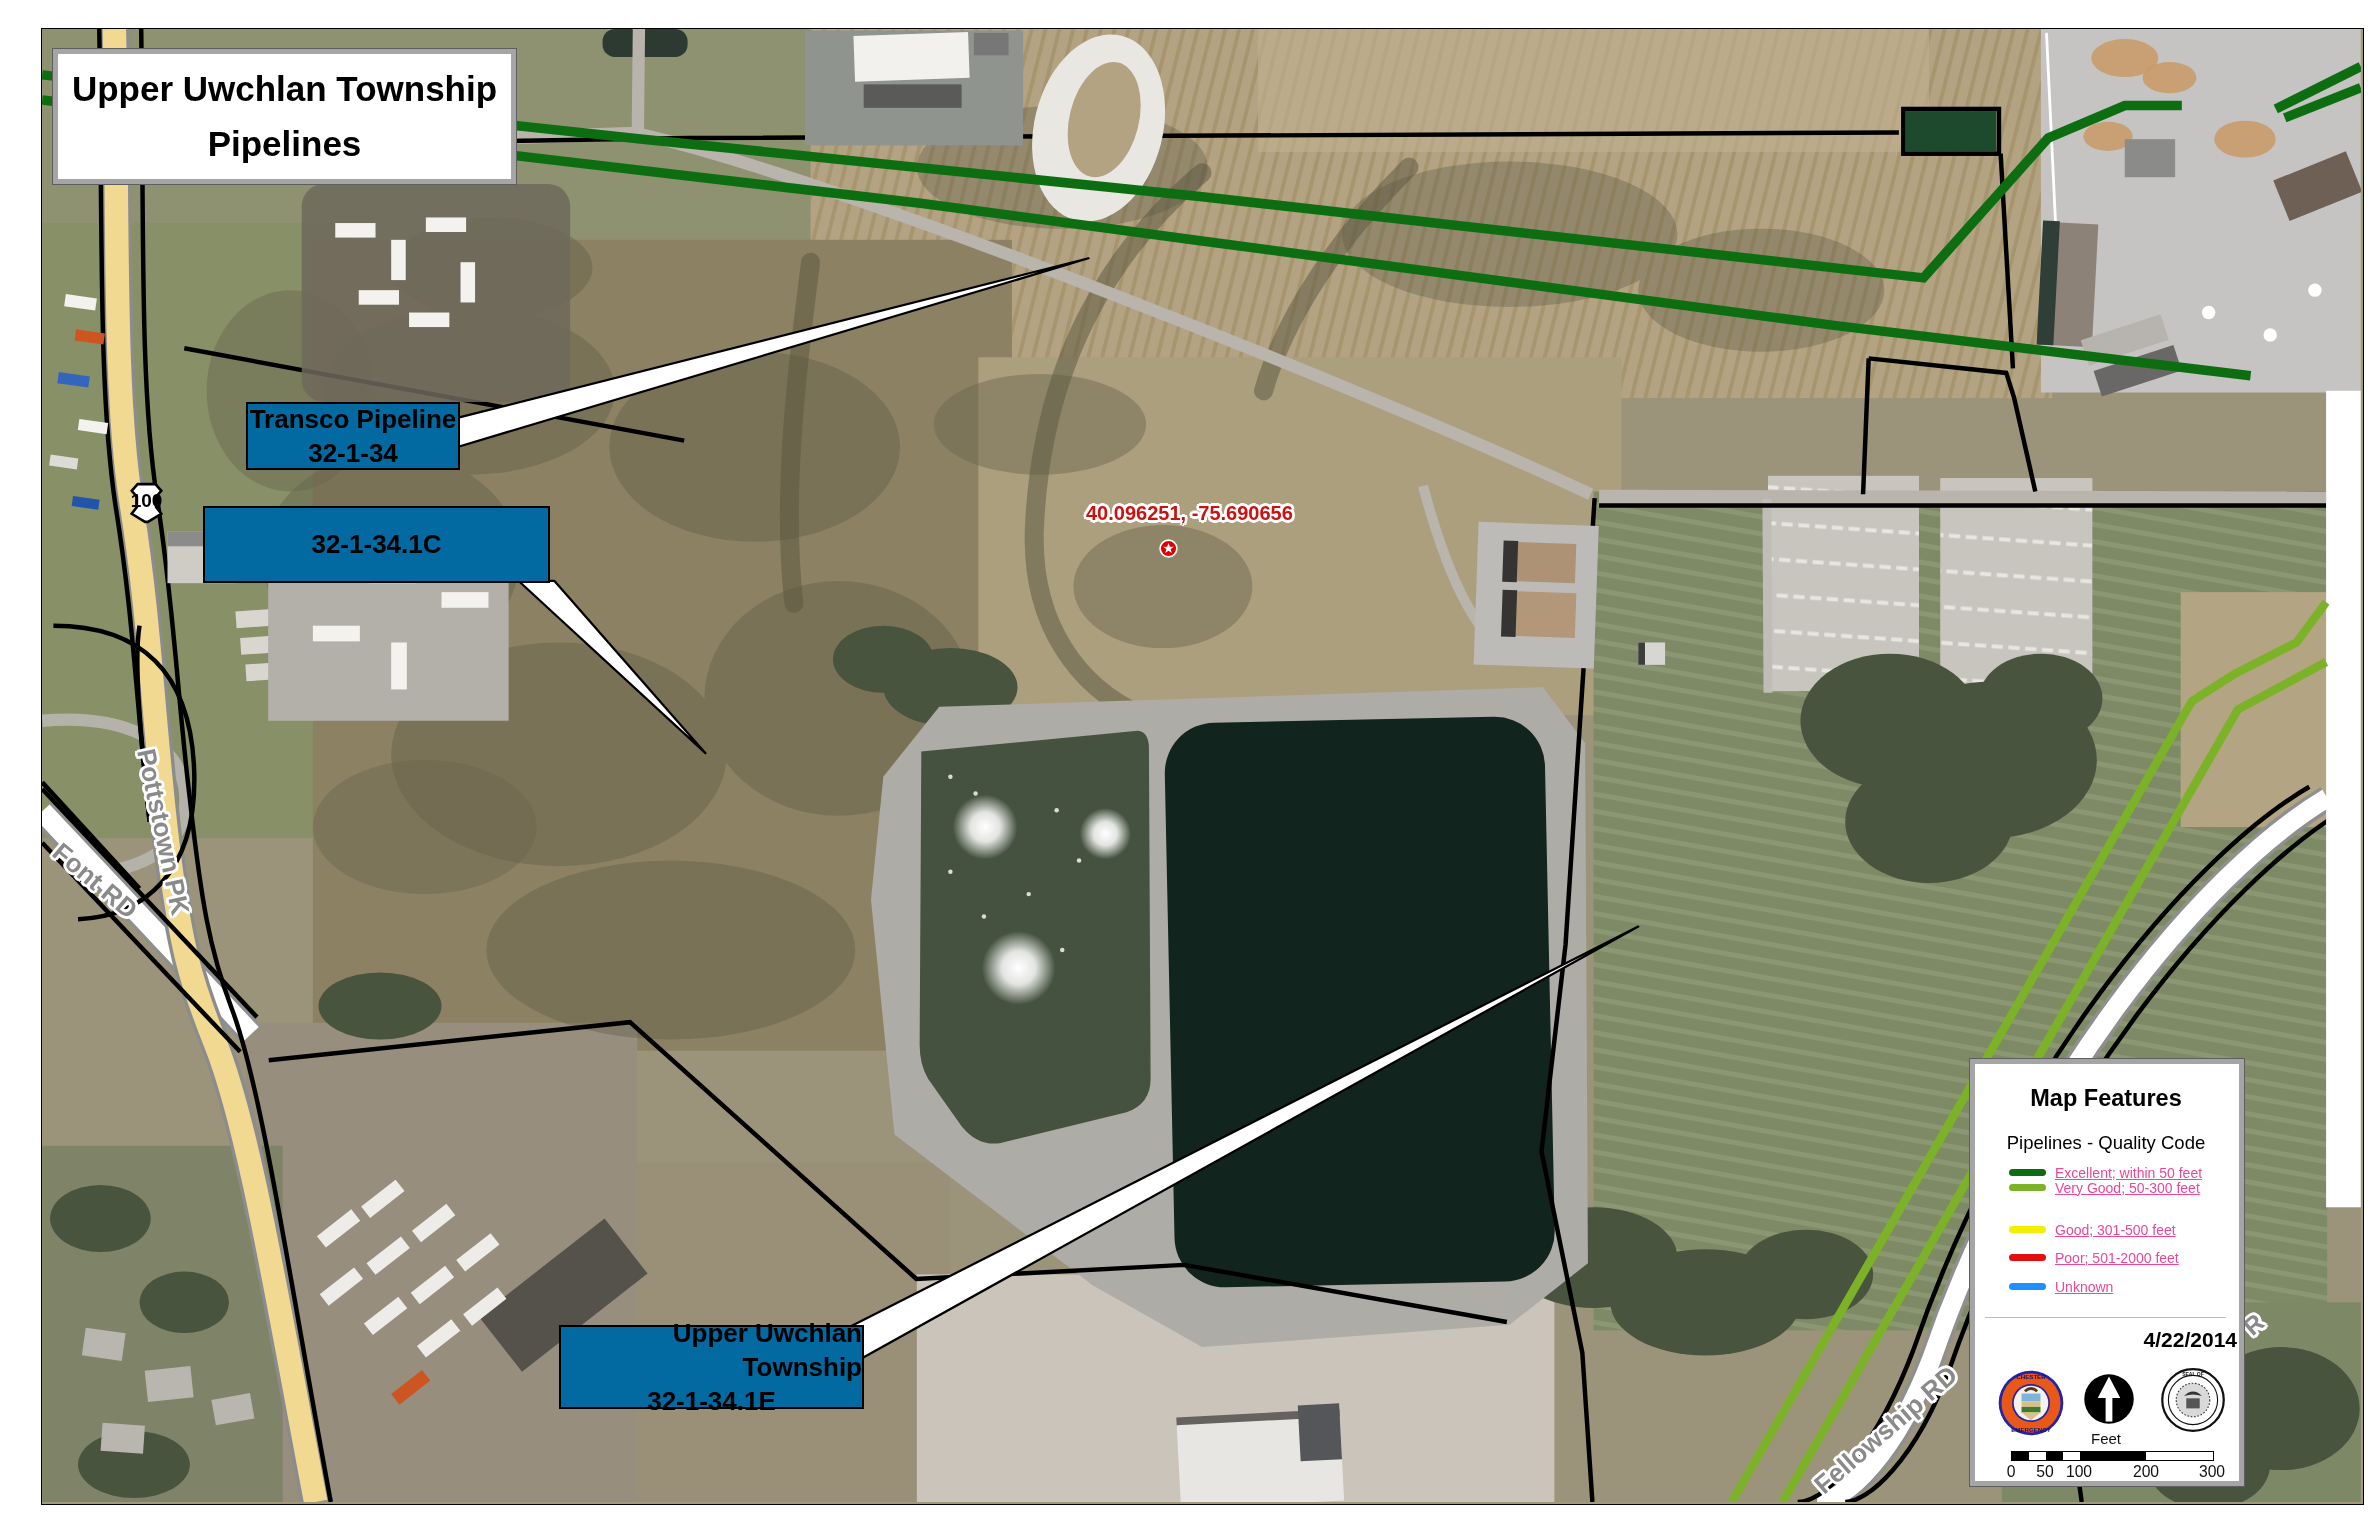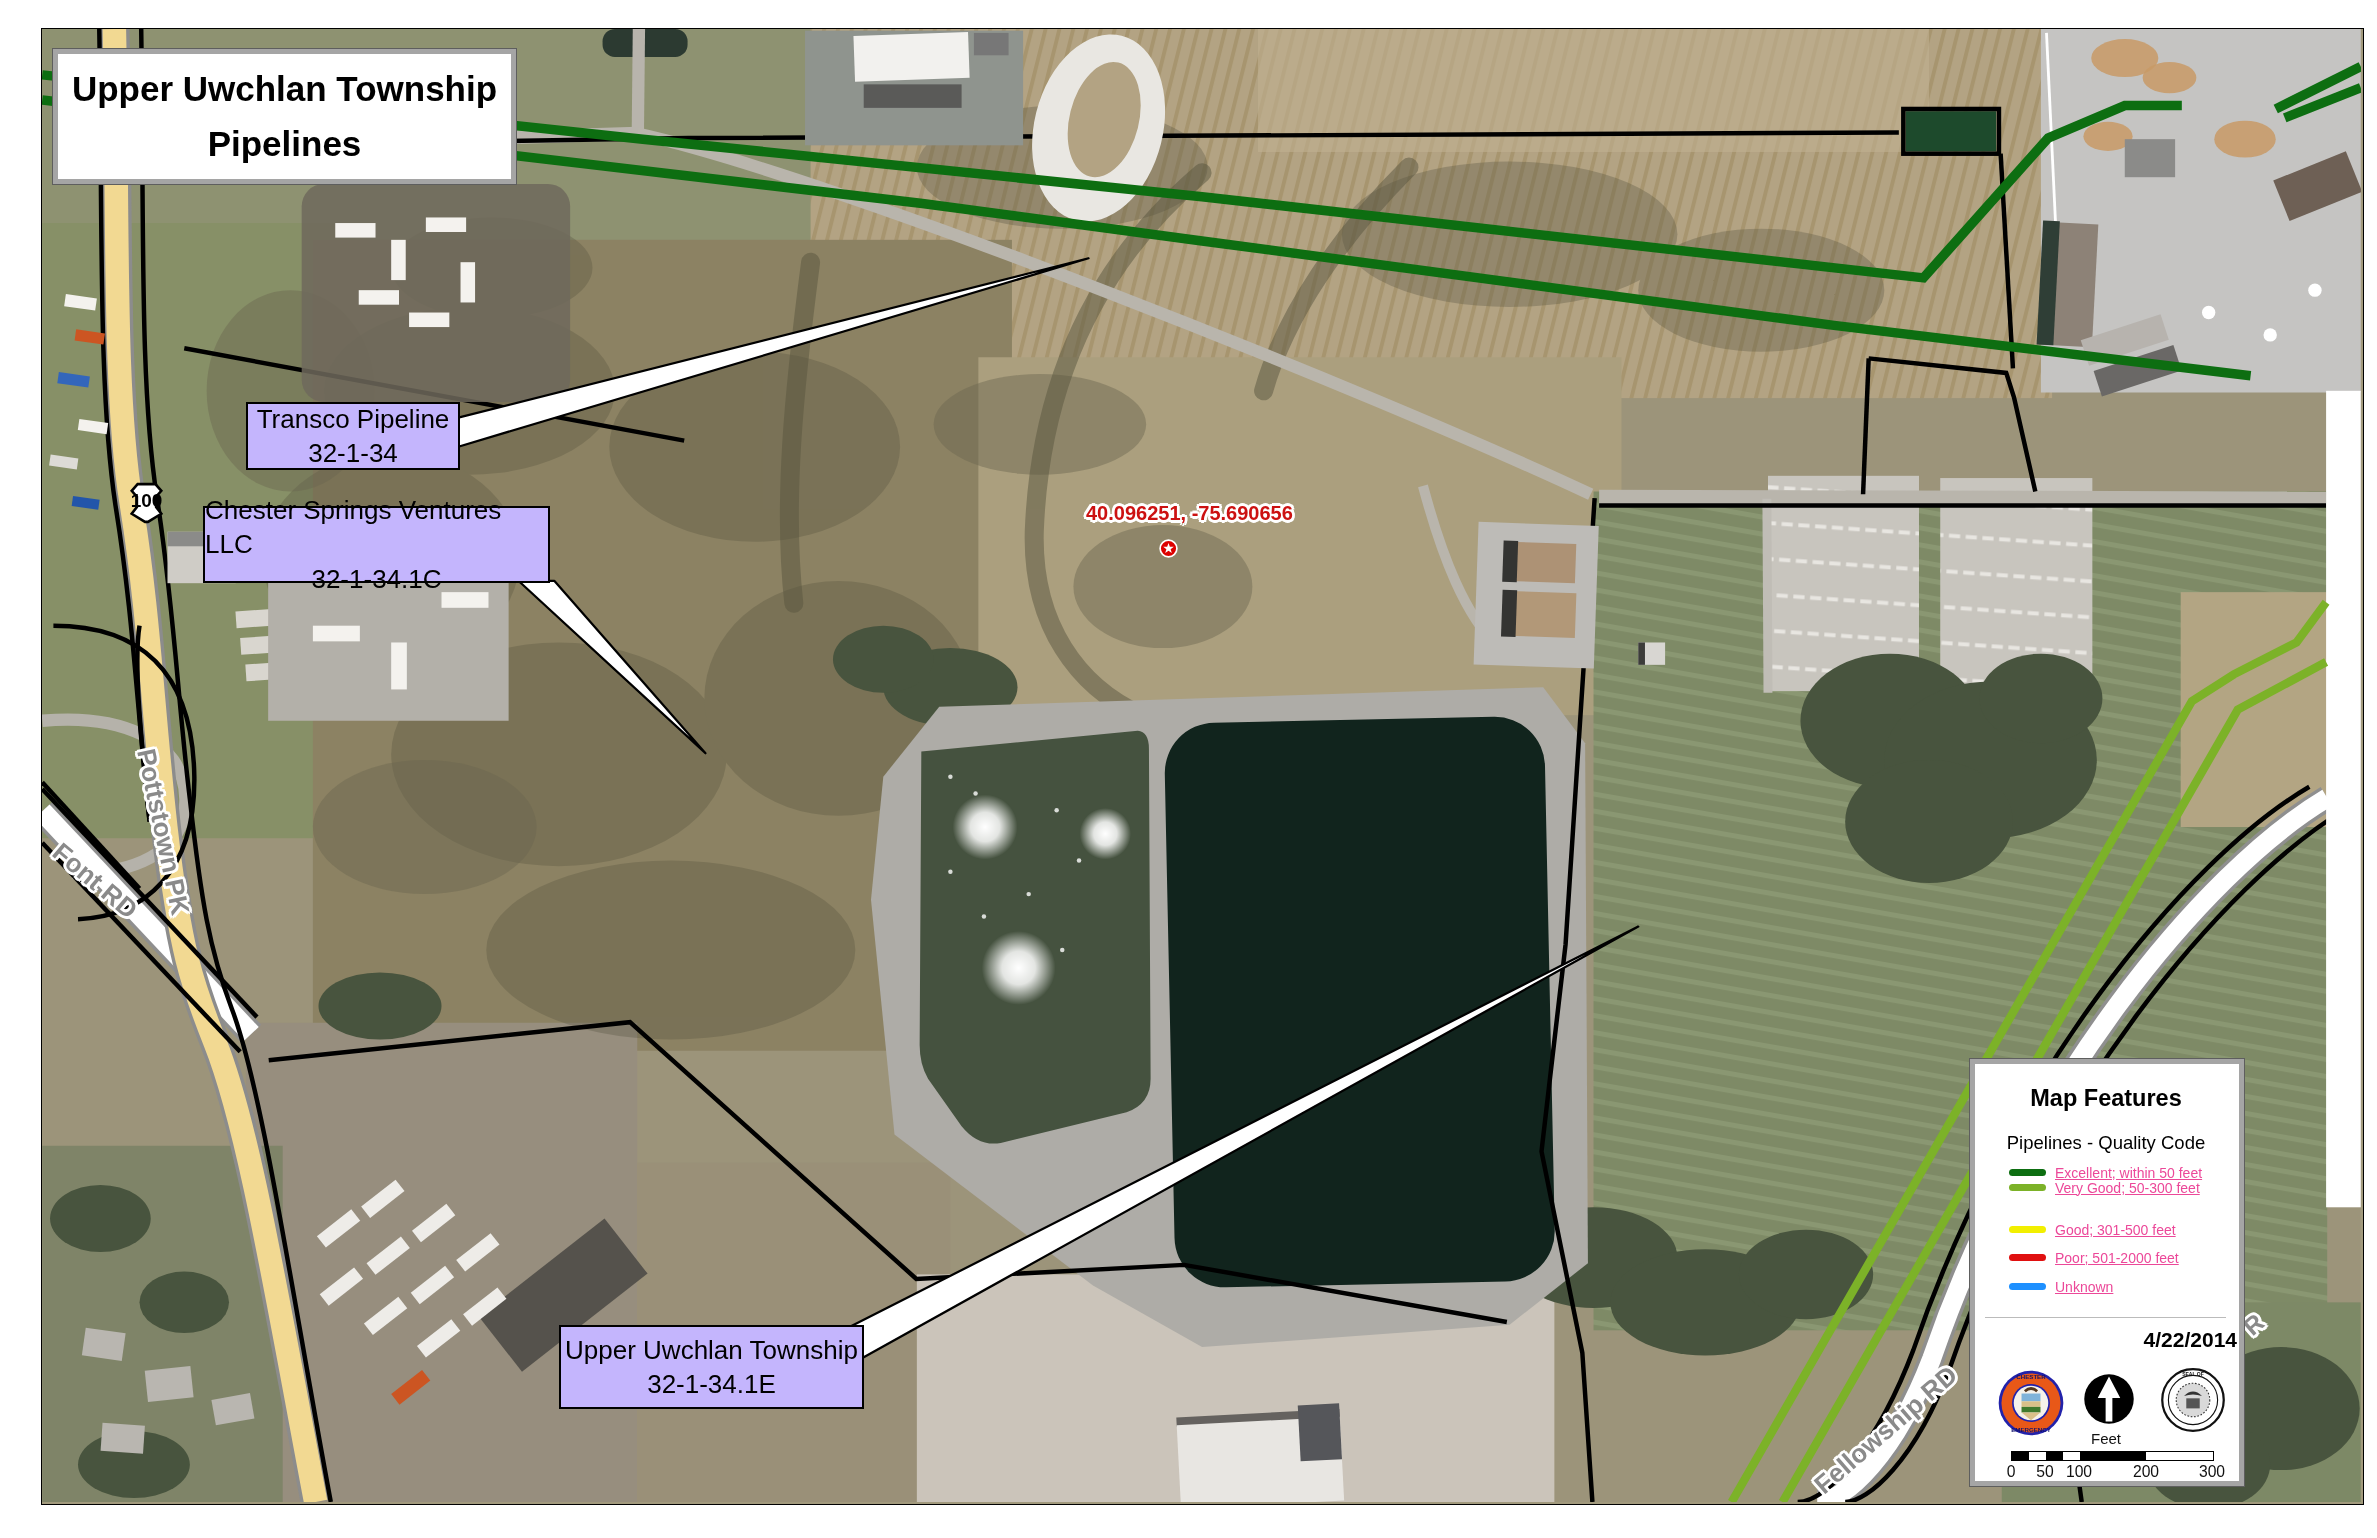--- a/index.html
+++ b/index.html
@@ -8,22 +8,22 @@
   
   #map-frame{position:absolute;left:41px;top:28px;width:2323px;height:1477px;
              border:1.7px solid #000;background:#a29a7d;overflow:hidden;}
   #map-svg{position:absolute;left:0;top:0;}
   
   .panel{position:absolute;background:#fff;border:5.6px solid #a5a5a5;outline:1.1px solid #5e5e5e;}
   #title-box{left:53px;top:49px;width:463px;height:135px;display:flex;flex-direction:column;
              justify-content:center;align-items:center;text-align:center;}
   #title-box .t{font-size:35px;font-weight:bold;color:#000;line-height:1.55;}
   
-  .callout{position:absolute;background:#c4b5fd;border:2.8px solid #000;display:flex;flex-direction:column;
-           justify-content:center;align-items:center;text-align:left;font-weight:normal;color:#000;
+  .callout{position:absolute;background:#0369a1;border:2.8px solid #000;display:flex;flex-direction:column;
+           justify-content:center;align-items:center;text-align:right;font-weight:bold;color:#000;
            font-size:26px;line-height:1.32;z-index:5;}
   #callout-transco{left:246px;top:402px;width:214px;height:68px;}
   #callout-chester{left:203px;top:506px;width:347px;height:77px;}
   #callout-upper{left:559px;top:1325px;width:305px;height:84px;}
   
   #coord-label{position:absolute;left:1086px;top:502px;font-size:20px;font-weight:bold;color:#cc1111;
                white-space:nowrap;z-index:4;
                text-shadow:-2.2px -2.2px 0 #fff,2.2px -2.2px 0 #fff,-2.2px 2.2px 0 #fff,2.2px 2.2px 0 #fff,0 -2.8px 0 #fff,0 2.8px 0 #fff,-2.8px 0 0 #fff,2.8px 0 0 #fff;}
   
   .road-label{position:absolute;font-weight:bold;color:#8a8a8a;white-space:nowrap;z-index:3;
@@ -340,21 +340,20 @@
 <div id="title-box" class="panel">
   <div class="t">Upper Uwchlan Township</div>
   <div class="t">Pipelines</div>
 </div>
 
 <div id="callout-transco" class="callout">
   <div>Transco Pipeline</div>
   <div>32-1-34</div>
 </div>
 <div id="callout-chester" class="callout">
-  <div>Chester Springs Ventures LLC</div>
   <div>32-1-34.1C</div>
 </div>
 <div id="callout-upper" class="callout">
   <div>Upper Uwchlan Township</div>
   <div>32-1-34.1E</div>
 </div>
 
 <div id="coord-label">40.096251, -75.690656</div>
 
 <div id="label-pottstown" class="road-label">Pottstown PK</div>

